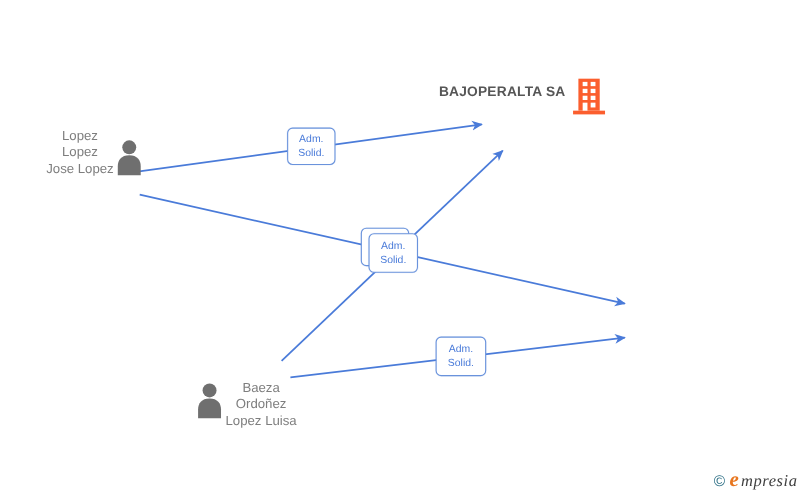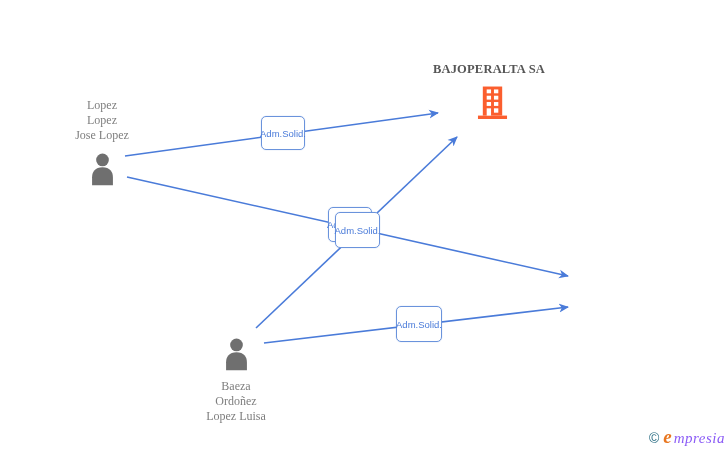--- a/index.html
+++ b/index.html
@@ -6,67 +6,67 @@
   html,body { background:#ffffff; }
   #canvas {
     position:relative;
     width:728px; height:450px;
     background:#ffffff;
     overflow:hidden;
     font-family:"Liberation Sans", sans-serif;
   }
   #edges-layer { position:absolute; left:0; top:0; z-index:1; }
 
-  .node { position:absolute; display:flex; flex-direction:column; align-items:center; z-index:2;font-family:Liberation Serif, serif; }
+  .node { position:absolute; display:flex; flex-direction:row; align-items:center; z-index:2; }
   .node .name { color:#7e7e7e; font-size:12px; line-height:15px; text-align:center; white-space:nowrap; }
   .node .name.bold { color:#565656; font-weight:bold; font-size:12.5px; letter-spacing:0.2px; }
   .icon-wrap { line-height:0; }
 
   .edge-label {
     position:absolute;
     background:#ffffff;
     border:1.4px solid #6a93dc;
     border-radius:5px;
     color:#4a7bd9;
     font-size:9.5px;
     line-height:13px;
     text-align:center;
-    display:flex; justify-content:center; align-items:center;
+    display:flex; flex-direction:column; justify-content:center; align-items:center;
     box-shadow:0 0 0 0.5px rgba(106,147,220,0.15);
   }
   .edge-label span { display:block; }
 
   #watermark {
     position:absolute; right:3px; bottom:2px; z-index:4;
     display:flex; align-items:baseline; gap:4px;
     text-decoration:none;
     font-family:"Liberation Serif", serif;
   }
   #watermark .copy { color:#2e7086; font-size:14px; font-family:"Liberation Sans", sans-serif; }
   #watermark .brand-e { color:#e8761f; font-size:19px; font-style:italic; font-weight:bold; }
-  #watermark .brand-rest { color:#8b5cf6; font-size:15px; font-style:italic; letter-spacing:0.5px; margin-left:-2px; }
+  #watermark .brand-rest { color:#404040; font-size:15px; font-style:italic; letter-spacing:0.5px; margin-left:-2px; }
 </style>
 </head>
 <body>
 
 <div id="canvas">
 
   <svg id="edges-layer" width="728" height="450" viewBox="0 0 728 450">
     <defs>
       <marker id="arrow" markerWidth="11" markerHeight="11" refX="9" refY="5" orient="auto" markerUnits="userSpaceOnUse">
         <path d="M0,0.6 L10,5 L0,9.4 L2.8,5 Z" fill="#4a7bd9"></path>
       </marker>
     </defs>
     <line x1="125" y1="156" x2="438" y2="113" stroke="#4a7bd9" stroke-width="1.6" marker-end="url(#arrow)"></line>
     <line x1="127" y1="177" x2="568" y2="276" stroke="#4a7bd9" stroke-width="1.6" marker-end="url(#arrow)"></line>
     <line x1="256" y1="328" x2="457" y2="137" stroke="#4a7bd9" stroke-width="1.6" marker-end="url(#arrow)"></line>
     <line x1="264" y1="343" x2="568" y2="307" stroke="#4a7bd9" stroke-width="1.6" marker-end="url(#arrow)"></line>
   </svg>
 
-  <div class="node" style="left:42px; top:98px; width:120px;">
+  <div class="node" style="left:42px; top:116px; width:120px;">
     <div class="name">
       <span>Lopez</span><br>
       <span>Lopez</span><br>
       <span>Jose Lopez</span>
     </div>
     <div class="icon-wrap" style="margin-top:9px;">
       <svg width="29" height="34" viewBox="0 0 32 36">
         <circle cx="16" cy="8" r="7" fill="#6f6f6f"></circle>
         <path d="M16,16 C8,16 4.5,21 4.5,27 L4.5,36 L27.5,36 L27.5,27 C27.5,21 24,16 16,16 Z" fill="#6f6f6f"></path>
       </svg>

